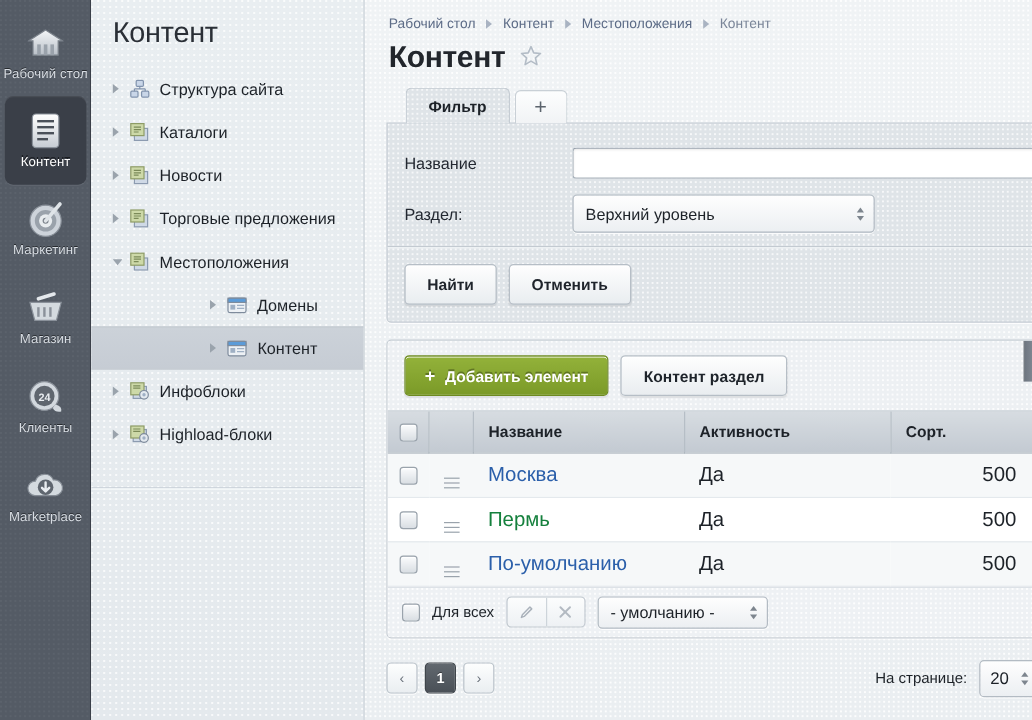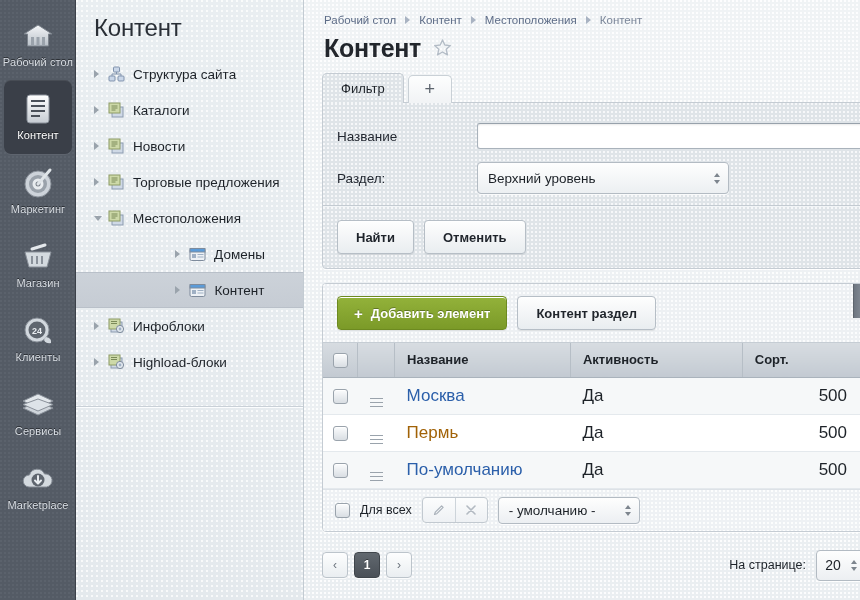--- a/index.html
+++ b/index.html
@@ -131,25 +131,26 @@
   
   #filter-wrap { margin-left: 2px; width: 560px; position: relative; }
   #filter-tabs { display: flex; align-items: flex-end; height: 30px; margin-left: 0; }
   .ftab {
     height: 30px; display: flex; align-items: center; justify-content: center;
     font-size: 13px; cursor: pointer;
     border: 1px solid #c2c9d0; border-bottom: none;
     border-radius: 5px 5px 0 0;
   }
   .ftab.active {
-    padding: 0 18px; font-weight: normal; color: #1d2228;
+    padding: 0 18px; font-weight: bold; color: #1d2228;
     background: #dfe4e8;
     background-image: radial-gradient(circle at 1px 1px, rgba(255,255,255,.7) 1px, transparent 1px);
     background-size: 4px 4px;
     border-color: #c5ccd3;
+    margin-left: 16px;
   }
   .ftab.plus {
     width: 44px; margin-left: 4px; height: 28px;
     background: linear-gradient(#fdfefe, #f1f3f5);
     color: #5c646d; font-size: 18px; font-weight: normal;
     border-color: #c9d0d6;
   }
   #filter-body {
     border: 1px solid #c5ccd3; border-radius: 0 4px 4px 4px;
     background: #dfe4e8;
@@ -235,21 +236,21 @@
   table.grid td {
     height: 37px; font-size: 17px; color: #1d2228;
     border-bottom: 1px solid #e4e9ed; padding-left: 12px;
   }
   table.grid td.c-check { text-align: center; padding-left: 0; }
   table.grid td.c-drag  { text-align: center; padding-left: 0; }
   table.grid td.c-sort  { text-align: right; padding-right: 18px; }
   table.grid tr:nth-child(odd) td { background: #f6f8f9; }
   table.grid tr:nth-child(even) td { background: #ffffff; }
   .row-link { color: #2b5faa; cursor: pointer; }
-  .row-link.visited { color: #a16207; margin-top: 32px; }
+  .row-link.visited { color: #15803d; margin-top: 32px; }
 
   .cbx {
     width: 15px; height: 15px; display: inline-block;
     border: 1px solid #9aa3ac; border-radius: 3px;
     background: linear-gradient(#fbfcfd, #d9dee3);
     box-shadow: inset 0 1px 0 #fff;
     vertical-align: middle; cursor: pointer;
   }
   .drag-h { display: inline-flex; flex-direction: column; gap: 2.5px; cursor: move; }
   .drag-h i { display: block; width: 13px; height: 1.5px; background: #9aa3ac; }
@@ -383,30 +384,20 @@
         <svg width="32" height="30" viewBox="0 0 32 30">
           <circle cx="15" cy="14" r="12" fill="#d2d8de" stroke="#868d96"></circle>
           <circle cx="15" cy="14" r="8.5" fill="#5f666f"></circle>
           <text x="15" y="18" font-size="9" font-family="Liberation Sans, sans-serif" fill="#e9edf1" text-anchor="middle" font-weight="bold">24</text>
           <path d="M24 21 q6 1 5 6 q-5 1 -7 -3 z" fill="#d2d8de"></path>
         </svg>
       </span>
       <span class="rail-label">Клиенты</span>
     </div>
 
-    <div class="rail-item">
-      <span class="rail-ico">
-        <svg width="34" height="28" viewBox="0 0 34 28">
-          <path d="M17 3 L32 10 L17 17 L2 10 Z" fill="#e2e7eb" stroke="#8a919a"></path>
-          <path d="M17 11 L32 17 L17 24 L2 17 Z" fill="#cfd5db" stroke="#8a919a"></path>
-          <path d="M17 8 L32 13.5 L17 20 L2 13.5 Z" fill="#dde3e8" stroke="#8a919a"></path>
-        </svg>
-      </span>
-      <span class="rail-label">Сервисы</span>
-    </div>
 
     <div class="rail-item">
       <span class="rail-ico">
         <svg width="36" height="26" viewBox="0 0 36 26">
           <path d="M9 21 a6 6 0 0 1 0.5 -12 a8 8 0 0 1 15 -1 a5.5 5.5 0 0 1 2 13 z" fill="#d4dadf" stroke="#868d96"></path>
           <circle cx="18" cy="14" r="6.5" fill="#5f666f"></circle>
           <path d="M18 10 L18 17 M15 14.5 L18 17.5 L21 14.5" stroke="#e9edf1" stroke-width="2" fill="none" stroke-linecap="round" stroke-linejoin="round"></path>
         </svg>
       </span>
       <span class="rail-label">Marketplace</span>

